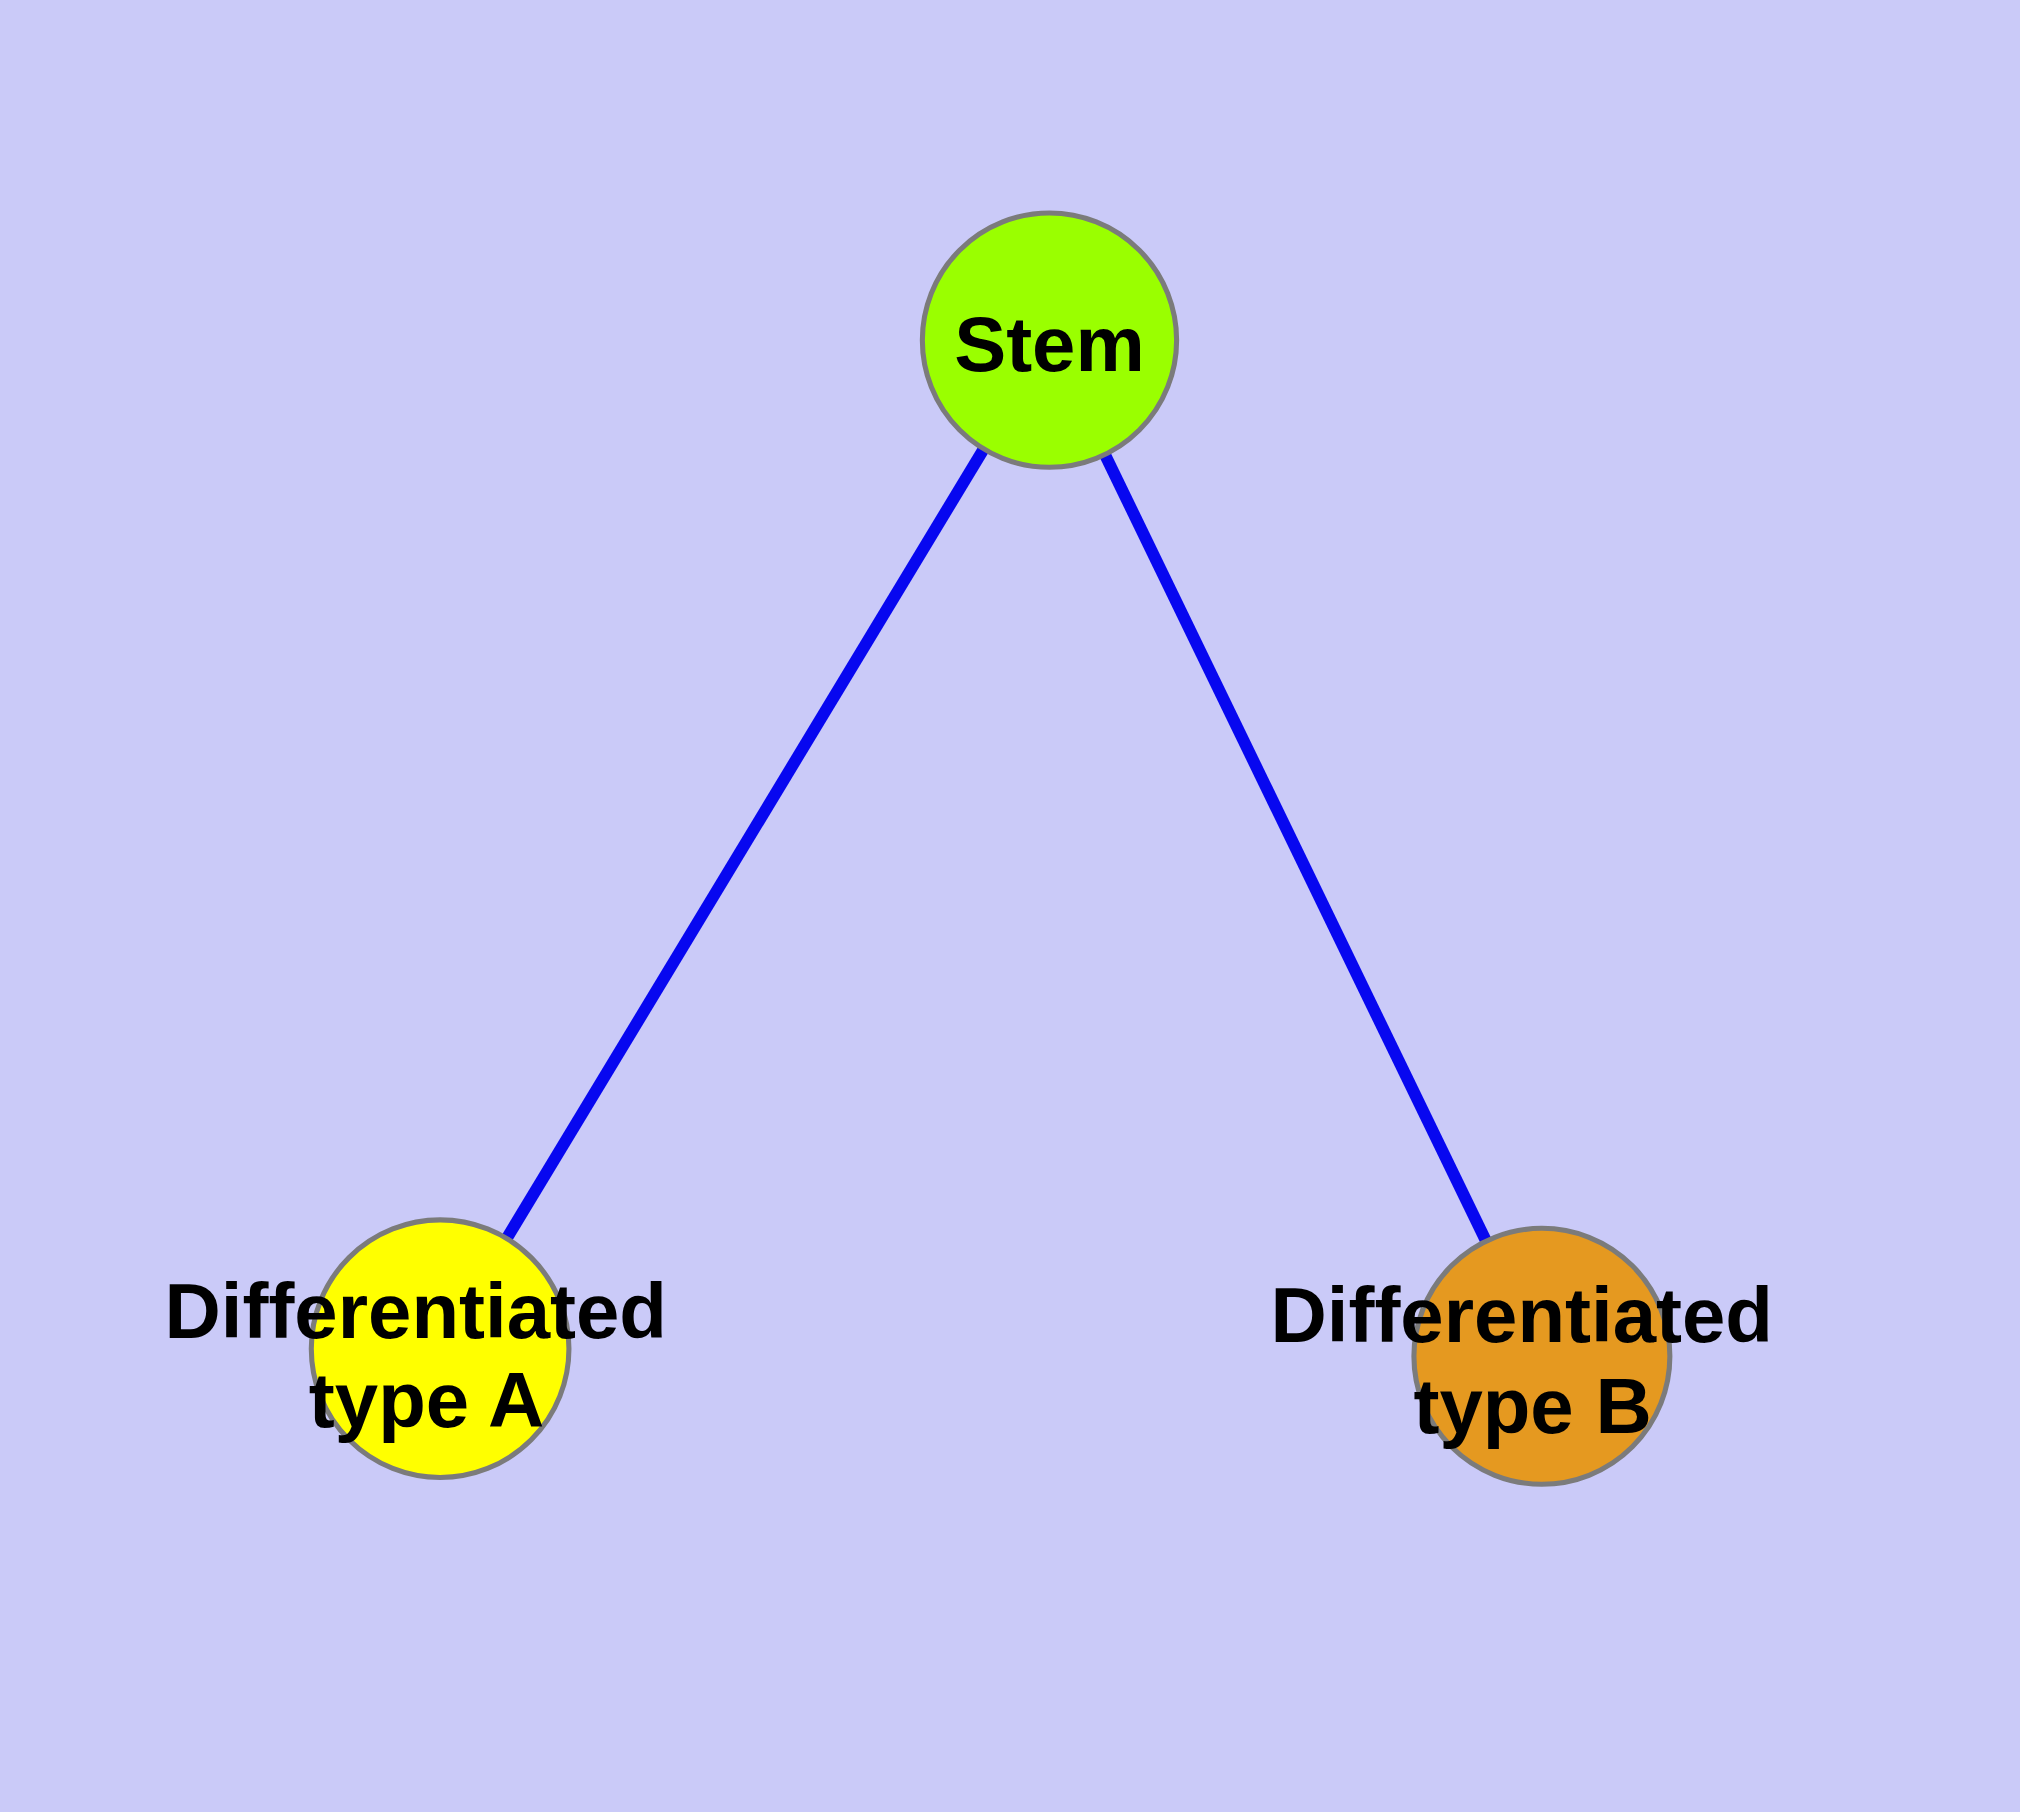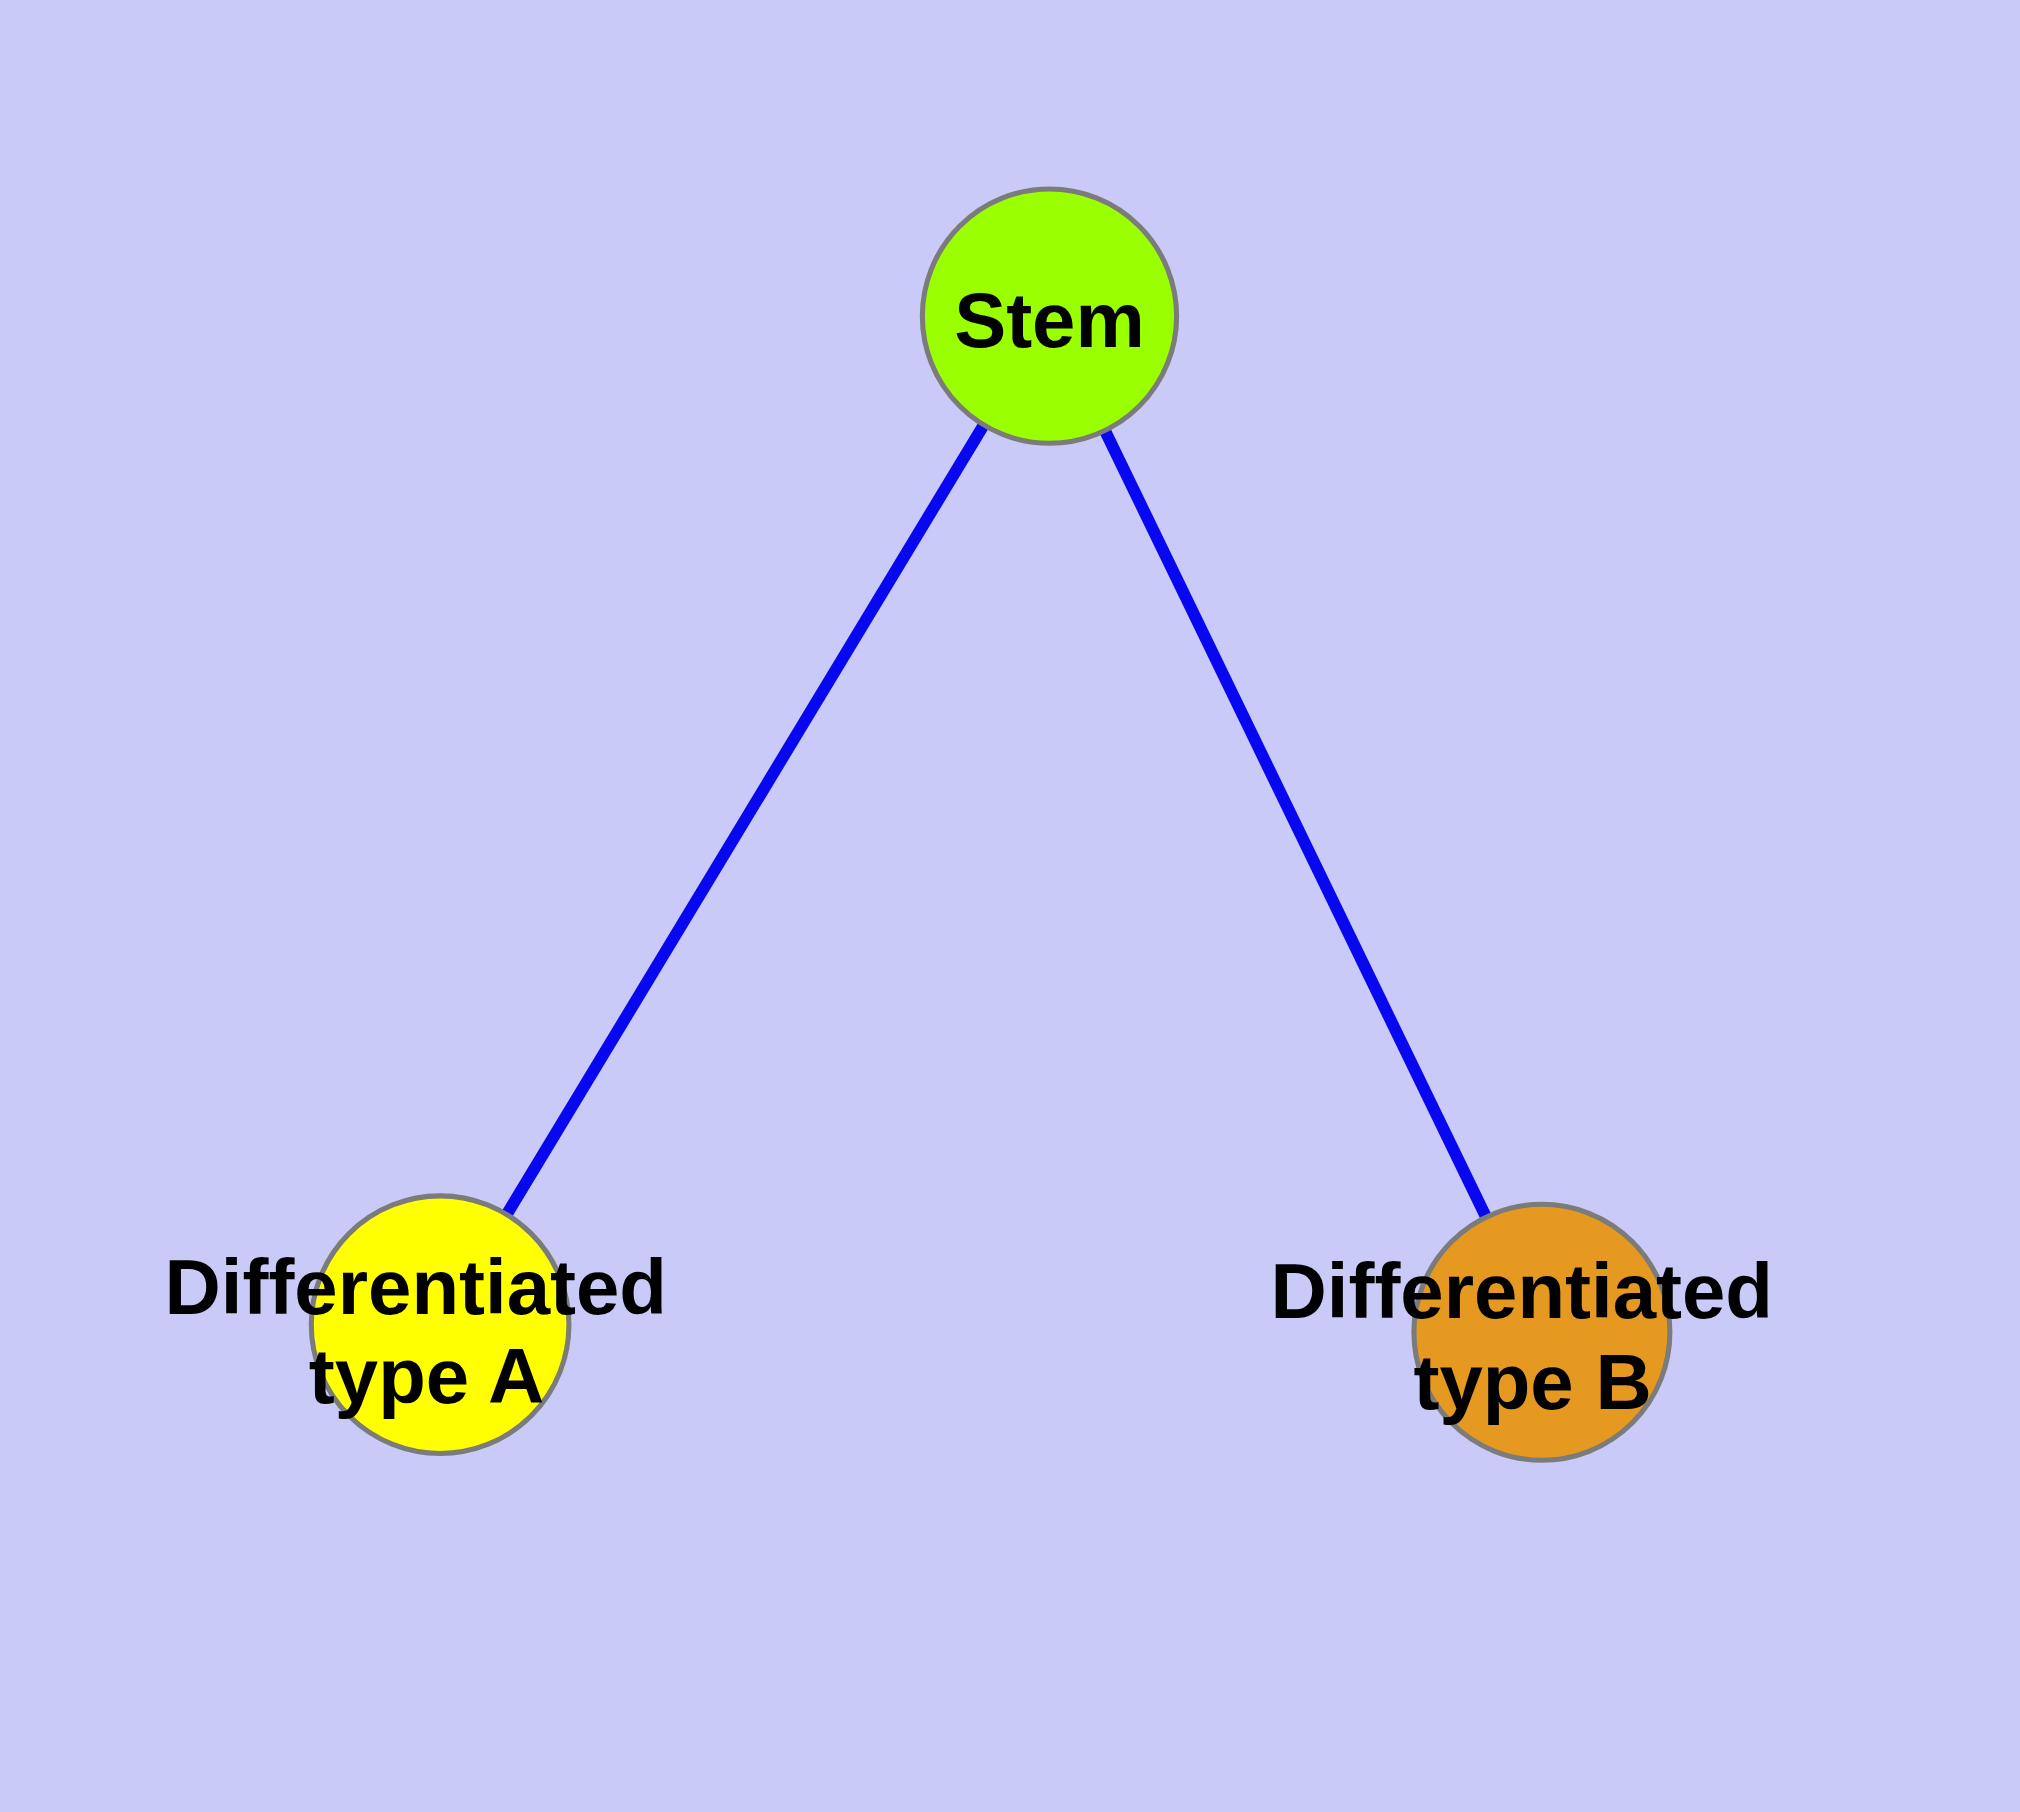--- a/index.html
+++ b/index.html
@@ -8,20 +8,21 @@
     width: 2021px;
     height: 1812px;
     overflow: hidden;
     background: #cacaf8;
     font-family: "Liberation Sans", sans-serif;
   }
   .canvas-wrap {
     position: relative;
     width: 2021px;
     height: 1580px;
+    margin-top: 24px;
   }
   svg {
     display: block;
     width: 2021px;
     height: 1812px;
   }
   .node-label {
     font-family: "Liberation Sans", sans-serif;
     font-weight: bold;
     font-size: 92px;

